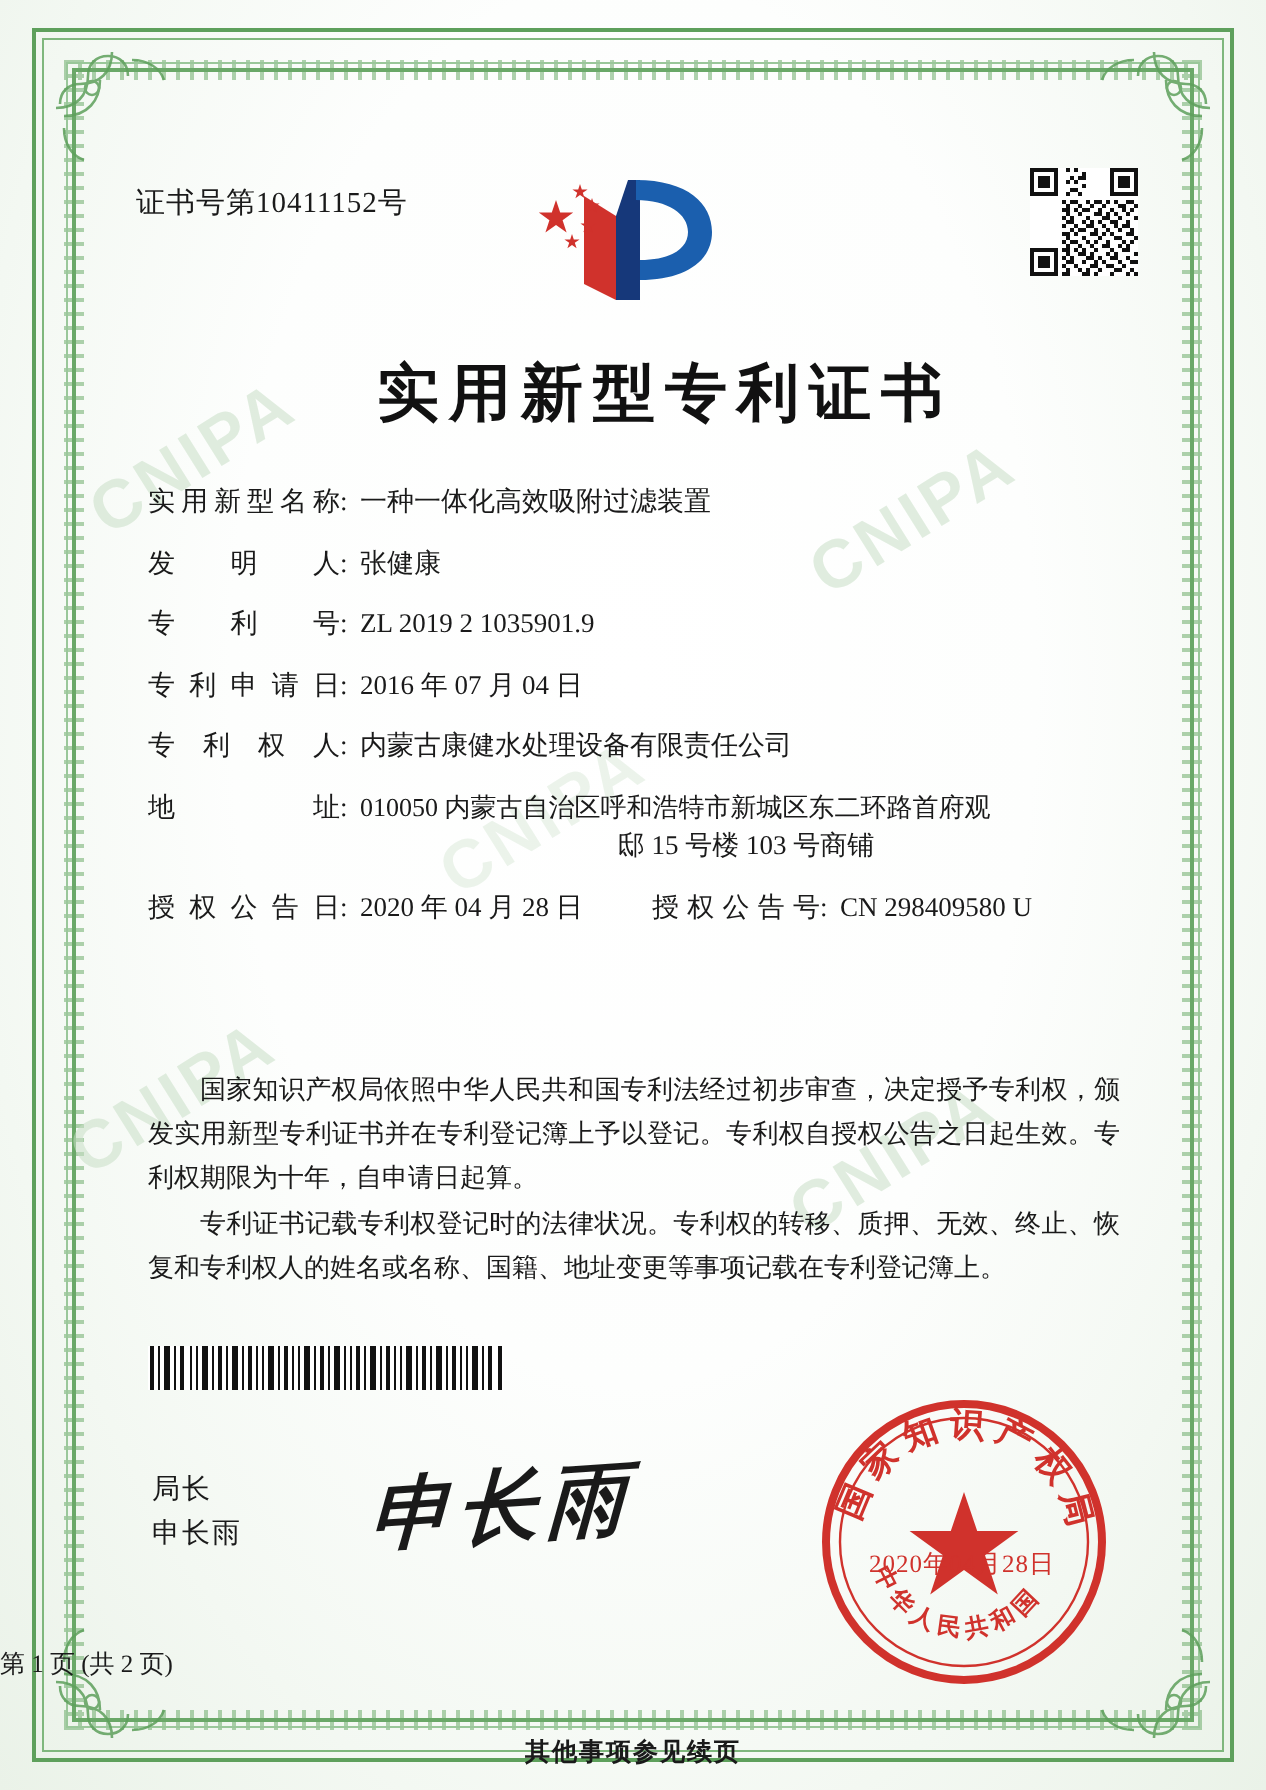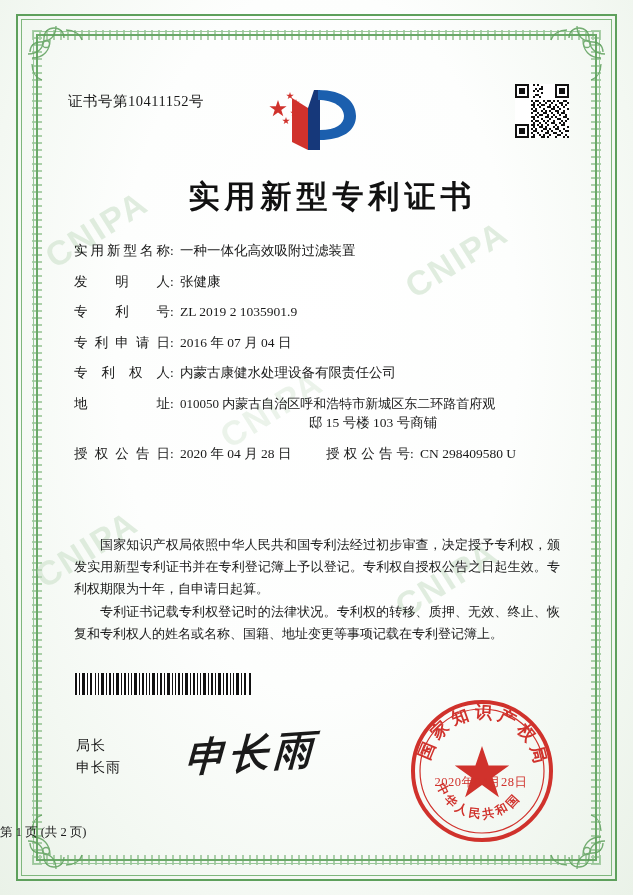--- a/index.html
+++ b/index.html
@@ -668,14 +668,15 @@
         <textPath href="#arcTop" startOffset="6%">国家知识产权局</textPath>
       </text>
       <text font-family="'DejaVu Serif', serif" font-size="12" font-weight="bold" fill="#d0322c" letter-spacing="3">
         <textPath href="#arcBottom" startOffset="10%">中华人民共和国</textPath>
       </text>
     </svg>
   </div>
   <div class="seal-date">2020年04月28日</div>
 
   <div class="page-no">第 1 页 (共 2 页)</div>
+  <div class="footer-note">其他事项参见续页</div>
 
 </div>
 
 </body></html>

